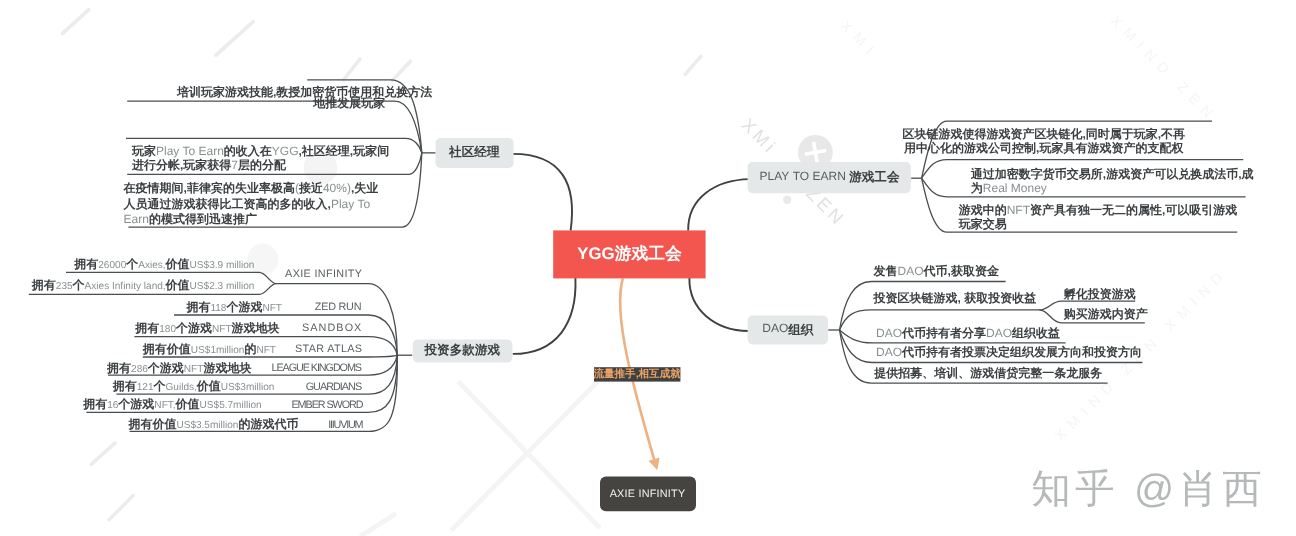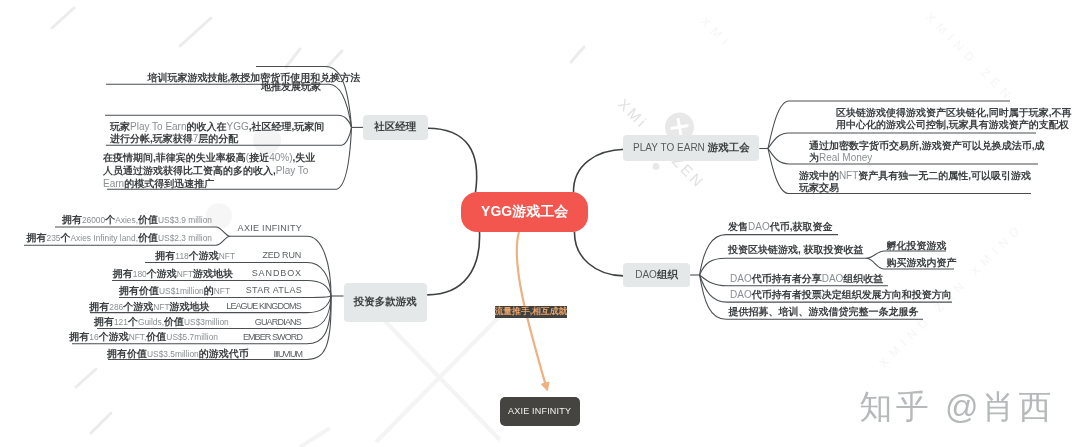--- a/index.html
+++ b/index.html
@@ -94,32 +94,32 @@
     <path d="M427.2 294.9 C464 295 481 269 479.5 231.7"></path>
     <path d="M624.7 149.3 C596 150 573 165 573.5 192.2"></path>
     <path d="M623.6 275.9 C596 275.5 574 258 574.5 231.7"></path>
   </g>
 
   <path d="M519 232 C510 264 530 330 546 386" stroke="#edb182" stroke-width="2.2" fill="none"></path>
   <path d="M547.4 390.8 L541.4 384.2 L549 382 Z" fill="#edb182" stroke="#edb182" stroke-width="1"></path>
 </svg>
 
 <div class="box" style="left:363px;top:114.8px;width:64.5px;height:25.4px;">社区经理</div>
-<div class="box" style="left:343.5px;top:282.7px;width:83.5px;height:39px;">投资多款游戏</div>
+<div class="box" style="left:343.5px;top:282.7px;width:83.5px;height:19px;">投资多款游戏</div>
 <div class="box" style="left:623.3px;top:135.2px;width:136px;height:25.6px;"><span class="g" style="font-size:10px;">PLAY&nbsp;TO&nbsp;EARN&nbsp;</span>游戏工会</div>
 <div class="box" style="left:622.9px;top:262.7px;width:67.3px;height:24.3px;"><span class="g" style="font-size:10px;">DAO</span>组织</div>
-<div class="box" style="left:461.3px;top:192.2px;width:126.7px;height:39.5px;background:#f2564f;border-radius:16px;color:#fff;font-size:14px;">YGG游戏工会</div>
+<div class="box" style="left:461.3px;top:192.2px;width:126.7px;height:39.5px;background:#f2564f;border-radius:0;color:#fff;font-size:14px;">YGG游戏工会</div>
 <div class="box" style="left:499.5px;top:397px;width:80.2px;height:28.7px;background:#454440;border-radius:5px;color:#f3f3f1;font-size:9px;font-weight:400;letter-spacing:.2px;">AXIE INFINITY</div>
 
 <div class="t" style="left:261px;top:55.8px;margin-top:25px;">地推发展玩家</div>
 <div class="t" style="left:108.5px;top:71.5px;margin-left:39px;">培训玩家游戏技能,教授加密货币使用和兑换方法</div>
 <div class="t" style="left:110px;top:120.5px;line-height:12px;">玩家<span class="g">Play To Earn</span>的收入在<span class="g">YGG</span>,社区经理,玩家间<br>进行分帐,玩家获得<span class="g">7</span>层的分配</div>
 <div class="t" style="left:103px;top:151px;line-height:13px;">在疫情期间,菲律宾的失业率极高<span class="g">(</span>接近<span class="g">40%)</span>,失业<br>人员通过游戏获得比工资高的多的收入,<span class="g">Play To</span><br><span class="g">Earn</span>的模式得到迅速推广</div>
 
-<div class="t" style="left:836px;top:107px;line-height:11.8px;">区块链游戏使得游戏资产区块链化,同时属于玩家,不再<br>用中心化的游戏公司控制,玩家具有游戏资产的支配权</div>
+<div class="t" style="left:752px;top:107px;line-height:11.8px;text-align:center;">区块链游戏使得游戏资产区块链化,同时属于玩家,不再<br>用中心化的游戏公司控制,玩家具有游戏资产的支配权</div>
 <div class="t" style="left:809px;top:139.8px;line-height:11.9px;">通过加密数字货币交易所,游戏资产可以兑换成法币,成<br>为<span class="g">Real Money</span></div>
 <div class="t" style="left:798.9px;top:169.8px;line-height:12.2px;">游戏中的<span class="g">NFT</span>资产具有独一无二的属性,可以吸引游戏<br>玩家交易</div>
 
 <div class="t" style="left:728px;top:221px;">发售<span class="g">DAO</span>代币,获取资金</div>
 <div class="t" style="left:728px;top:244px;">投资区块链游戏, 获取投资收益</div>
 <div class="t" style="left:886.5px;top:239.5px;">孵化投资游戏</div>
 <div class="t" style="left:886.5px;top:256.5px;">购买游戏内资产</div>
 <div class="t" style="left:730px;top:272.5px;"><span class="g">DAO</span>代币持有者分享<span class="g">DAO</span>组织收益</div>
 <div class="t" style="left:730px;top:289px;"><span class="g">DAO</span>代币持有者投票决定组织发展方向和投资方向</div>
 <div class="t" style="left:728.5px;top:305.5px;">提供招募、培训、游戏借贷完整一条龙服务</div>

